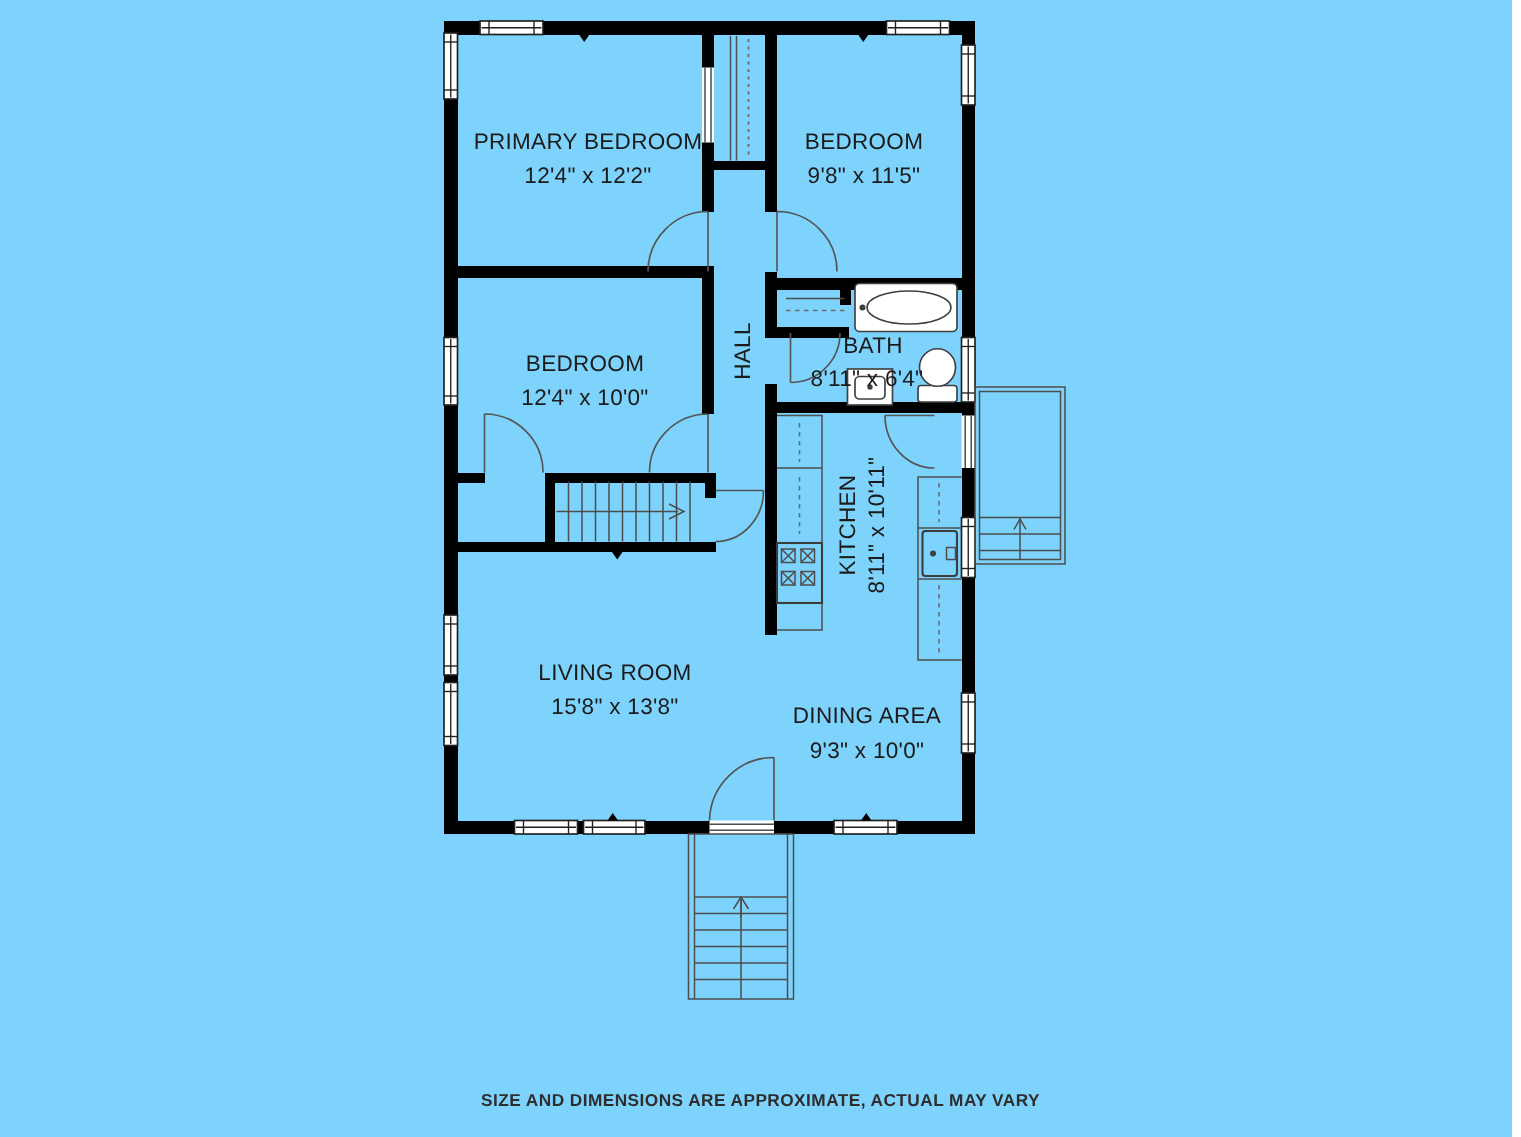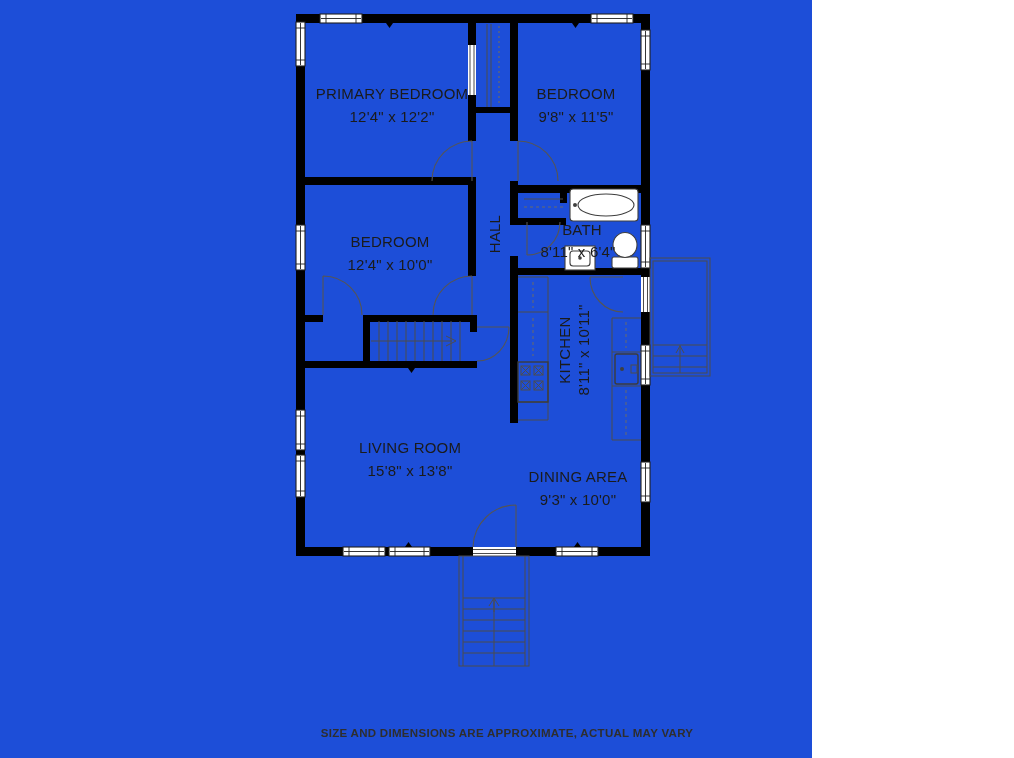--- a/index.html
+++ b/index.html
@@ -1,17 +1,17 @@
 <!DOCTYPE html>
 <html><head>
 <meta charset="utf-8">
 <style>
   html,body{margin:0;padding:0;background:#ffffff;}
   body{width:1014px;height:758px;overflow:hidden;font-family:"Liberation Sans",sans-serif;}
-  .stage{position:relative;width:812px;height:758px;background:#1d4ed8;}
+  .stage{position:relative;width:1008px;height:758px;background:#7dd3fc;}
   svg{position:absolute;left:0;top:0;}
   .wall{fill:#000000;stroke:none;}
   .thin{stroke:#4d4d4d;stroke-width:1;fill:none;}
   .thin15{stroke:#3c3c3c;stroke-width:1.4;fill:none;}
   .dash{stroke:#6a6a6a;stroke-width:1;fill:none;stroke-dasharray:3,3;}
   .dotted{stroke:#6a6a6a;stroke-width:1.2;fill:none;stroke-dasharray:2,3;}
   .win rect{fill:#ffffff;stroke:#1f1f1f;stroke-width:1.1;}
   .win line{stroke:#1f1f1f;stroke-width:0.9;}
   .door{stroke:#555555;stroke-width:1.1;fill:none;}
   .gapfill{fill:#ffffff;stroke:none;}

